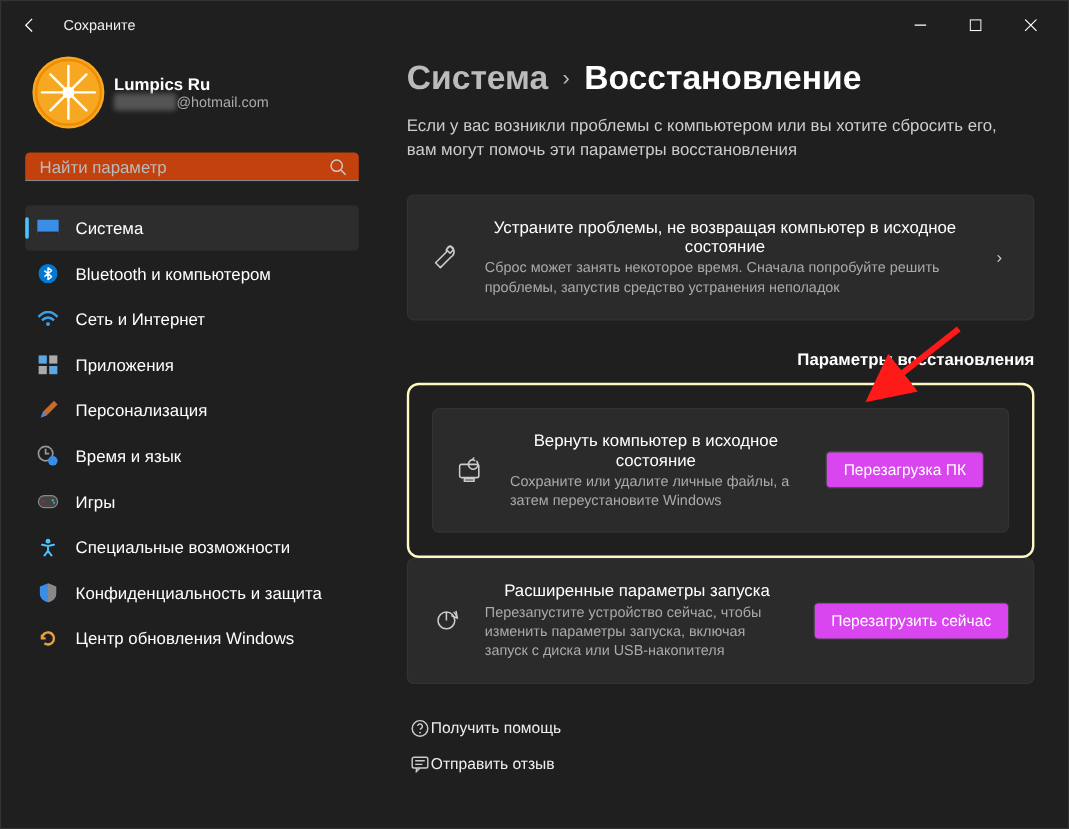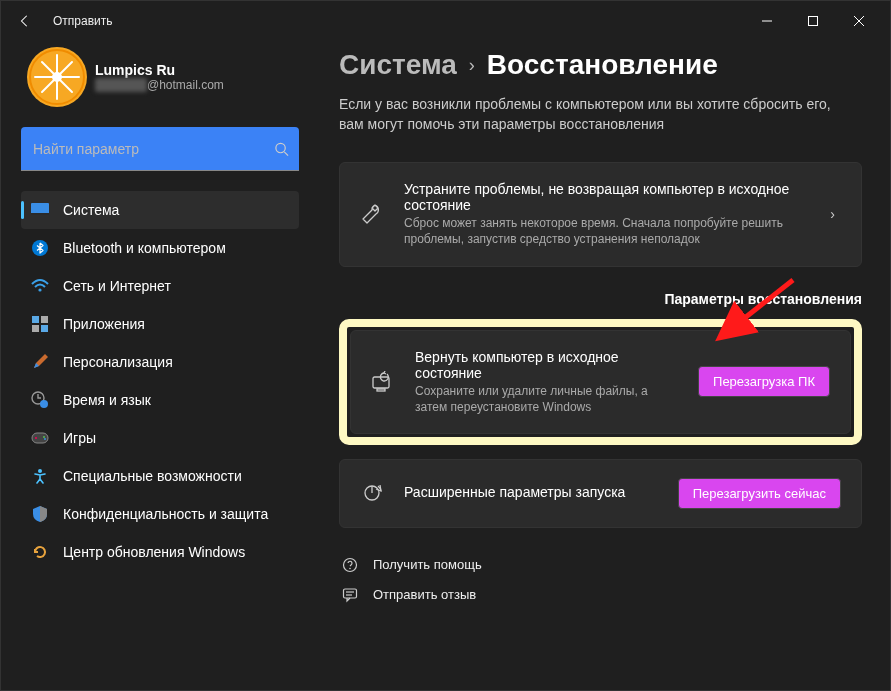--- a/index.html
+++ b/index.html
@@ -15,69 +15,69 @@
   
   .sidebar { width: 310px; padding: 0 12px 0 20px; overflow-y: auto; }
   .profile { display: flex; align-items: center; gap: 8px; padding: 6px 0 20px 6px; }
   .avatar { width: 60px; height: 60px; border-radius: 50%; background: radial-gradient(circle at center, #f7a823 0 60%, #f7a823 60%); display:flex; align-items:center; justify-content:center; overflow:hidden; }
   .avatar svg { width: 56px; height: 56px; }
   .profile-text .name { font-size: 14px; font-weight: 600; }
   .profile-text .email { font-size: 12px; color: #aaa; }
   .email-blur { display:inline-block; background:#555; color:transparent; filter:blur(2px); border-radius:2px; padding:0 2px; }
   
   .search { position: relative; margin-bottom: 20px; }
-  .search input { width: 100%; height: 44px; background: #3b82f6; border: none; border-bottom: 1px solid #888; color: #fff; padding: 0 36px 0 12px; font-size: 14px; border-radius: 4px 4px 0 0; outline:none;}
+  .search input { width: 100%; height: 24px; background: #c2410c; border: none; border-bottom: 1px solid #888; color: #fff; padding: 0 36px 0 12px; font-size: 14px; border-radius: 4px 4px 0 0; outline:none;}
   .search input::placeholder { color: #bbb; }
   .search .icon { position: absolute; right: 10px; top: 50%; transform: translateY(-50%); }
   
   .nav { list-style: none; }
   .nav li { display: flex; align-items: center; height: 38px; padding: 0 10px; border-radius: 4px; cursor: pointer; font-size: 14px; gap: 14px; position: relative; }
   .nav li.active { background: #2d2d2d; }
   .nav li.active::before { content: ""; position: absolute; left: 0; top: 10px; bottom: 10px; width: 3px; background: #4cc2ff; border-radius: 2px; }
   .nav .ico { width: 18px; height: 18px; display: flex; align-items: center; justify-content: center; }
   
   .content { flex: 1; padding: 8px 28px 0 28px; overflow-y: auto; }
   .breadcrumb { display: flex; align-items: center; gap: 12px; margin-bottom: 14px; }
   .breadcrumb .parent { font-size: 28px; font-weight: 600; color: #bbb; }
   .breadcrumb .chev { font-size: 18px; color: #bbb; }
   .breadcrumb .current { font-size: 28px; font-weight: 600; }
   .lead { font-size: 14px; color: #ccc; line-height: 1.4; margin-bottom: 28px; max-width: 520px; }
   
   .card { background: #2b2b2b; border: 1px solid #333; border-radius: 6px; padding: 18px 20px; display: flex; align-items: center; gap: 20px; margin-bottom: 14px; }
   .card .cico { width: 24px; flex-shrink:0; display:flex; align-items:center; justify-content:center;}
   .card .ctext { flex: 1; }
-  .card .ctitle { font-size: 14px; font-weight: 400; color: #fff; margin-bottom: 2px; }
+  .card .ctitle { font-size: 14px; font-weight: 400; color: #fff; margin-bottom: 2px; text-align: center; }
   .card .cdesc { font-size: 12px; color: #aaa; line-height: 1.35; }
   .card .cact { flex-shrink: 0; }
   .chev-right { color: #ccc; font-size: 14px; padding: 0 6px; }
   .btn { background: #d946ef; border: 1px solid #454545; color: #fff; font-size: 13px; padding: 7px 14px; border-radius: 4px; cursor: pointer; }
   
   .section-title { font-size: 14px; font-weight: 600; margin: 24px 0 12px 2px; text-align: right; }
   
-  .highlight { border: 8px solid #fef9c3; border-radius: 10px; padding: 3px; margin-bottom: 14px; position: relative; }
+  .highlight { border: 2px solid #fef9c3; border-radius: 10px; padding: 19px; position: relative; }
   .highlight .card { margin-bottom: 0; }
   
   .arrow { position: absolute; right: 56px; top: -52px; pointer-events:none; }
   
   .footer-links { margin-top: 22px; }
-  .flink { display: flex; align-items: center; gap: 14px; font-size: 13px; padding: 6px 2px; cursor: pointer; color: #eee; }
+  .flink { display: flex; align-items: center; font-size: 13px; padding: 6px 2px; cursor: pointer; color: #eee; }
   .flink .ico { width: 18px; height: 18px; display:flex; align-items:center; justify-content:center;}
   
   svg { display:block; }
 </style>
 </head>
 <body>
 
 <div class="titlebar">
   <div class="back-btn">
     <svg width="14" height="14" viewBox="0 0 16 16">
         <path d="M10 2 L4 8 L10 14" stroke="#fff" stroke-width="1.2" fill="none"></path>
       </svg>
   </div>
-  <div class="app-title">Отправить</div>
+  <div class="app-title">Сохраните</div>
   <div class="win-controls">
     <div class="win-btn">
       <svg width="10" height="10">
           <line x1="0" y1="5" x2="10" y2="5" stroke="#fff" stroke-width="1"></line>
         </svg>
     </div>
     <div class="win-btn">
       <svg width="10" height="10">
           <rect x="0.5" y="0.5" width="9" height="9" stroke="#fff" stroke-width="1" fill="none"></rect>
         </svg>
@@ -281,20 +281,21 @@
       <div class="cico">
         <svg width="22" height="22" viewBox="0 0 22 22">
             <circle cx="11" cy="11" r="7" stroke="#ccc" stroke-width="1.3" fill="none"></circle>
             <line x1="11" y1="4" x2="11" y2="11" stroke="#ccc" stroke-width="1.3"></line>
             <path d="M17 4 A9 9 0 0 1 20 9" stroke="#ccc" stroke-width="1.3" fill="none"></path>
             <path d="M19 3 L20 9 L15 7" stroke="#ccc" stroke-width="1.3" fill="none"></path>
           </svg>
       </div>
       <div class="ctext">
         <div class="ctitle">Расширенные параметры запуска</div>
+        <div class="cdesc">Перезапустите устройство сейчас, чтобы изменить параметры запуска, включая запуск с диска или USB-накопителя</div>
       </div>
       <div class="cact">
         <button class="btn">Перезагрузить сейчас</button>
       </div>
     </div>
 
     <div class="footer-links">
       <div class="flink">
         <span class="ico">
             <svg width="16" height="16" viewBox="0 0 16 16">

